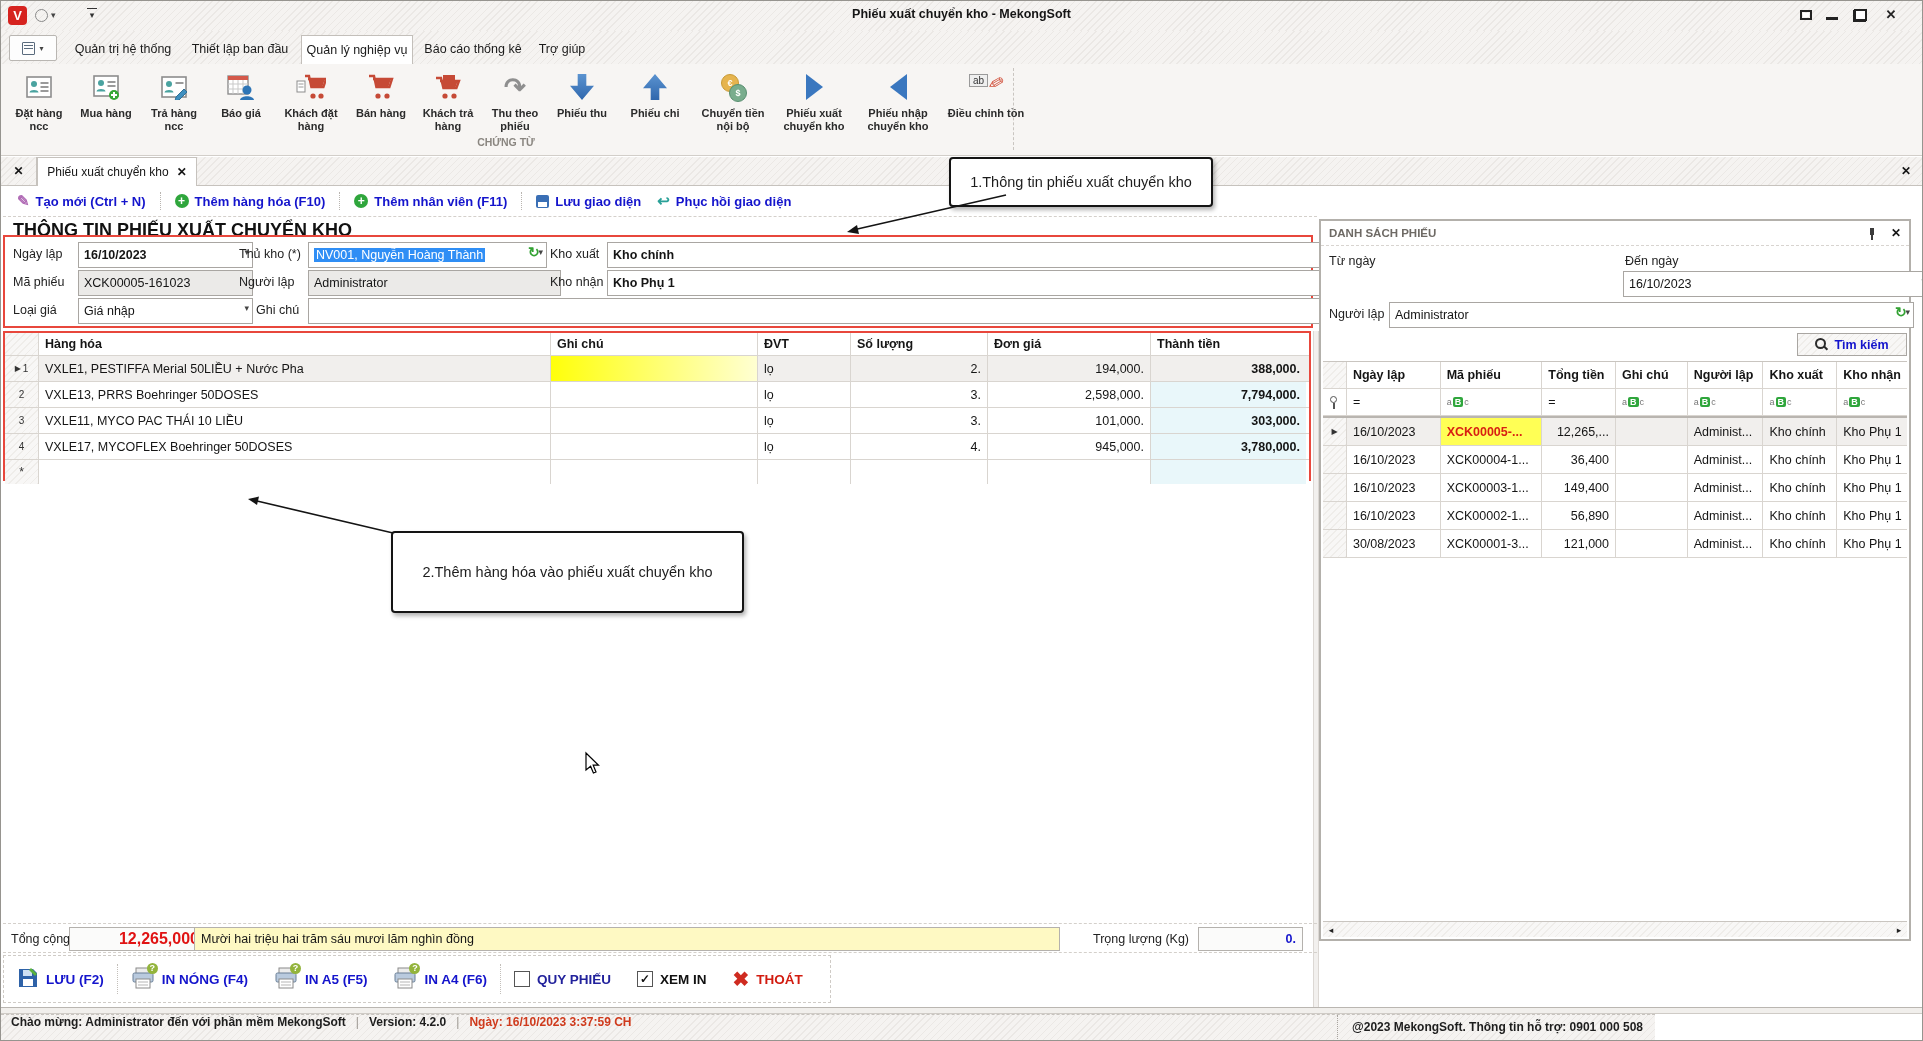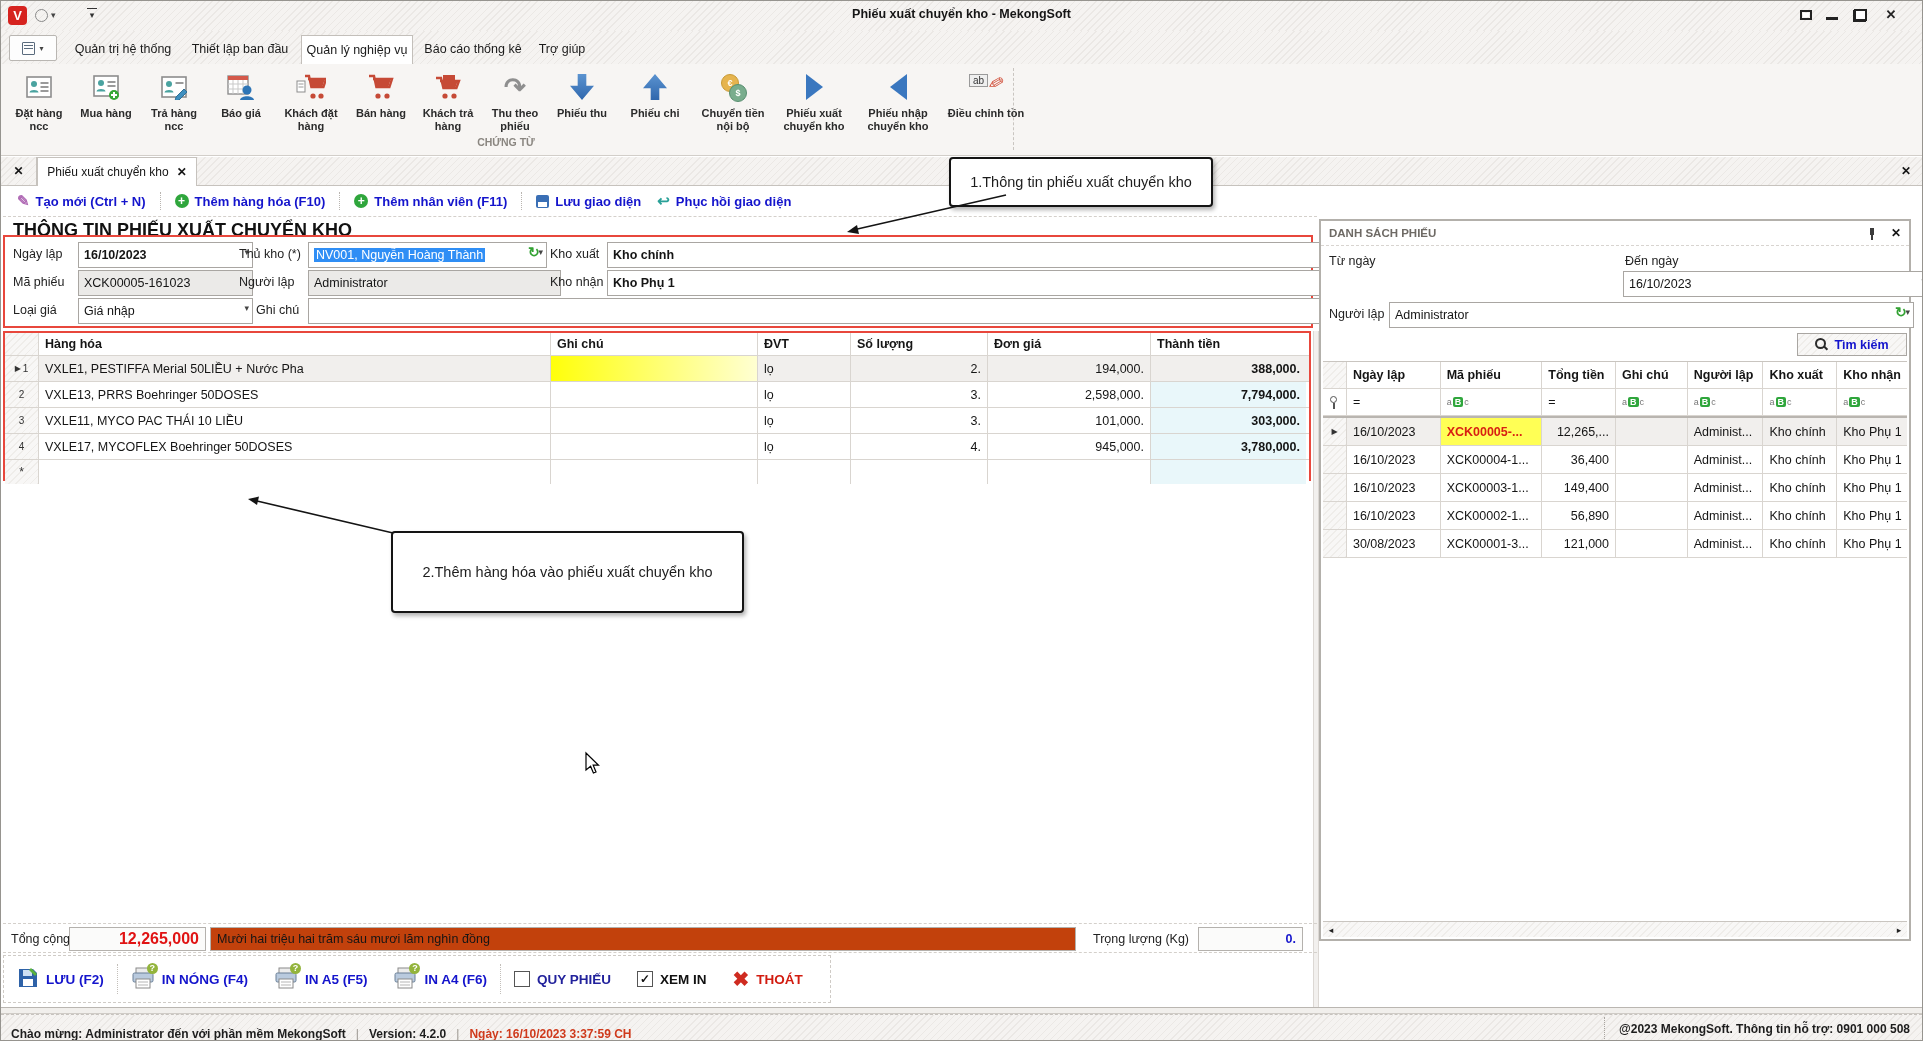--- a/index.html
+++ b/index.html
@@ -95,21 +95,21 @@
   .sunken{border:1px solid #b4b1ad;background:#fbfbfa;display:flex;align-items:center;box-sizing:border-box;}
   
   #footerbox{left:0;top:769px;width:828px;height:48px;border:1px dashed #cfcbc6;display:flex;align-items:center;}
   .fbtn{display:flex;align-items:center;gap:7px;font-weight:bold;font-size:13.5px;color:#1414cc;padding:0 13px;white-space:nowrap;}
   .fsep{width:0;height:30px;border-left:1px dotted #c3bfba;}
   .cbox{width:14px;height:14px;border:1px solid #555;background:#fff;display:inline-flex;align-items:center;justify-content:center;font-size:12px;color:#111;font-weight:bold;}
   .exit-ico{color:#cf2b20;font-size:20px;}
   .pbadge{position:absolute;right:-3px;top:-4px;width:11px;height:11px;border-radius:50%;background:#93b43c;color:#fff;font-size:9px;font-weight:bold;text-align:center;line-height:11px;}
   
   #splitter{left:0;top:1006px;width:1921px;height:7px;border-top:1px solid #bab6b1;border-bottom:1px solid #cfcbc6;background:#f1efec;}
-  #statusbar{left:0;top:1013px;width:1921px;height:27px;border-top:1px dashed #c6c2bd;display:flex;align-items:flex-end;font-weight:bold;font-size:12px;color:#1d1d1d;}
+  #statusbar{left:0;top:1013px;width:1654px;height:27px;border-top:1px dashed #c6c2bd;display:flex;align-items:flex-start;font-weight:bold;font-size:12px;color:#1d1d1d;}
   .ssep{color:#9a968f;padding:0 10px;font-weight:normal;}
   
   #panel{left:1318px;top:33px;width:592px;height:724px;border:2px solid #b3b0ab;background:#fff;}
   .pin-ico{position:relative;width:12px;height:13px;}
   .pin-ico::before{content:"";position:absolute;left:5px;top:1px;width:4px;height:7px;background:#3c3c3c;}
   .pin-ico::after{content:"";position:absolute;left:6.5px;top:8px;width:1.5px;height:5px;background:#3c3c3c;}
   .mag{position:relative;width:13px;height:13px;}
   .mag::before{content:"";position:absolute;left:0;top:0;width:7px;height:7px;border:2px solid #2b2b2b;border-radius:50%;}
   .mag::after{content:"";position:absolute;left:8px;top:9px;width:5px;height:2.4px;background:#2b2b2b;transform:rotate(45deg);}
   .fpin{position:relative;width:10px;height:13px;margin:0 auto;}
@@ -441,21 +441,21 @@
         <div class="gcell mg-c5"></div>
         <div class="gcell mg-c6 amt"></div>
       </div>
     </div>
 
     <div class="abs" style="left:1310px;top:145px;width:6px;height:790px;background:#f2f0ee;border-left:1px solid #dcd8d4;border-right:1px solid #dcd8d4"></div>
 
     <div id="totalsrow" class="abs">
       <span class="flabel" style="left:8px;top:3px">Tổng cộng</span>
       <div class="sunken abs" style="left:66px;top:3px;width:137px;height:24px;justify-content:flex-end;padding:0 6px;color:#e01313;font-weight:bold;font-size:16px">12,265,000</div>
-      <div class="sunken abs" style="left:207px;top:3px;width:866px;height:24px;padding:0 6px;background:#c2410c">Mười hai triệu hai trăm sáu mươi lăm nghìn đồng</div>
+      <div class="sunken abs" style="left:191px;top:3px;width:866px;height:24px;padding:0 6px;background:#fef9c3">Mười hai triệu hai trăm sáu mươi lăm nghìn đồng</div>
       <span class="flabel" style="left:1090px;top:3px">Trọng lượng (Kg)</span>
       <div class="sunken abs" style="left:1195px;top:3px;width:105px;height:24px;justify-content:flex-end;padding:0 6px;color:#1414cc;font-weight:bold">0.</div>
     </div>
 
     <div id="footerbox" class="abs">
       <div class="fbtn">
         <span style="position:relative">
           <svg width="22" height="22" viewBox="0 0 22 22">
               <path d="M2 2h14l4 4v14H2z" fill="#2e62a8"></path>
               <rect x="6" y="12" width="10" height="7" fill="#fff"></rect>

